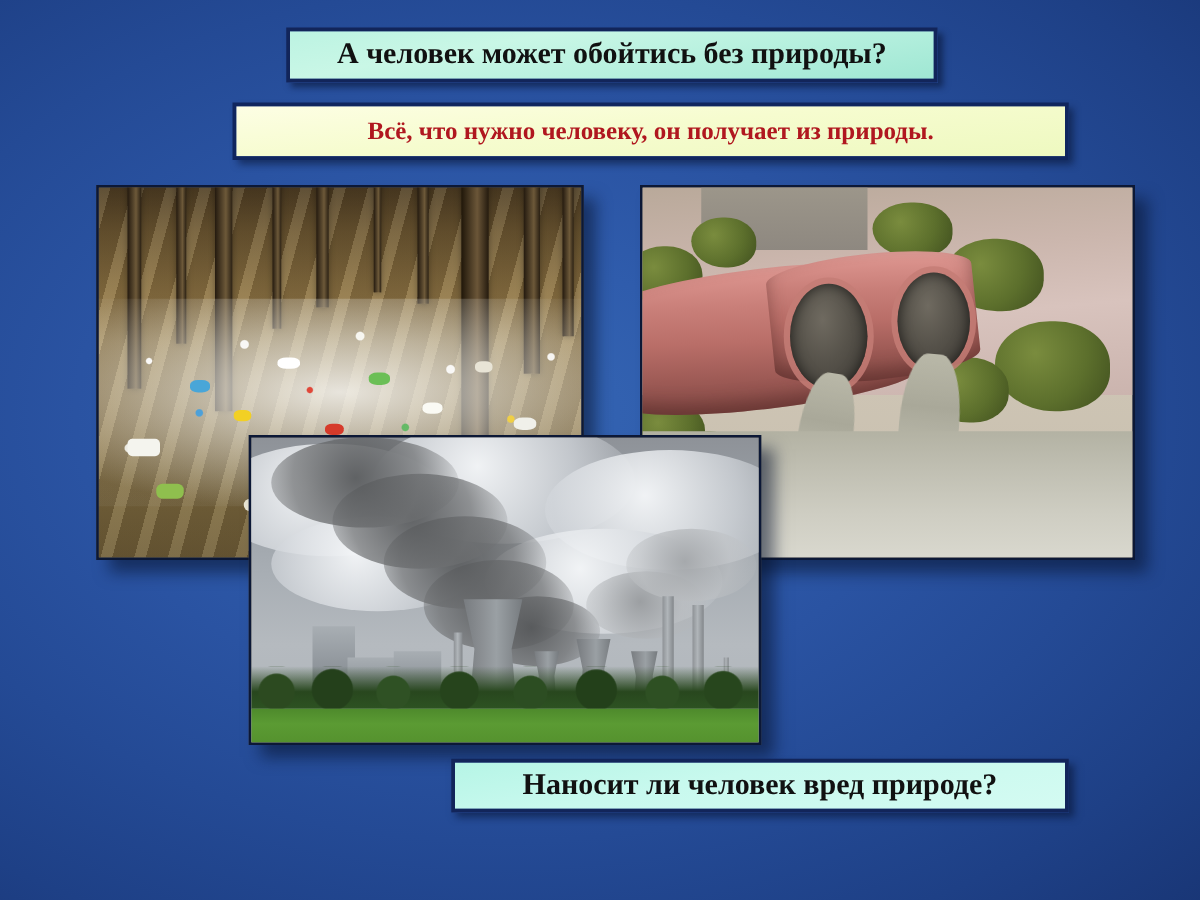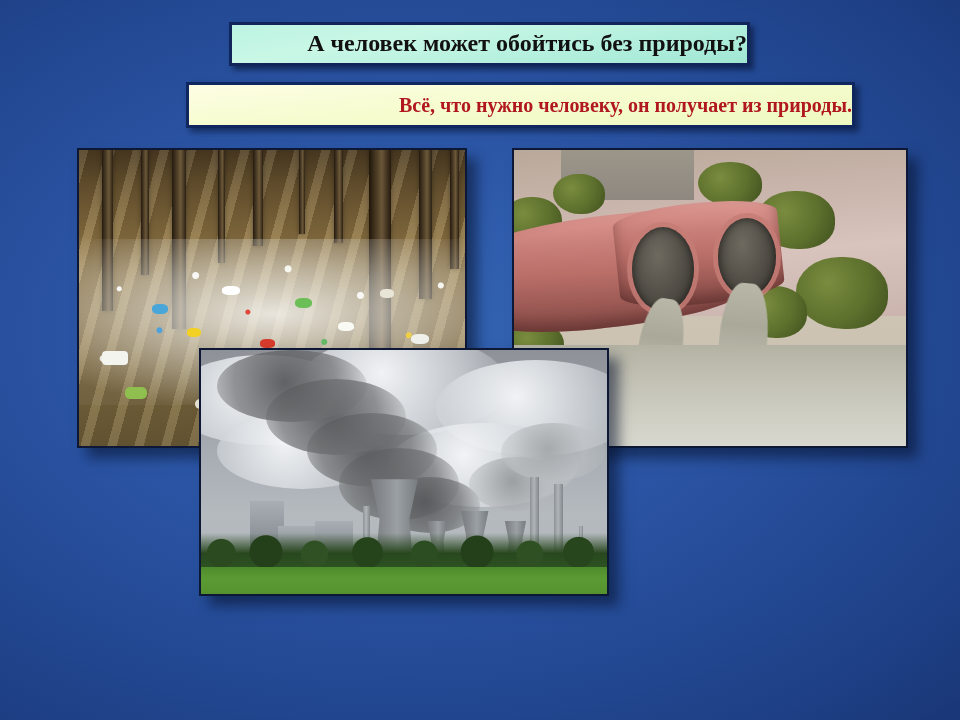--- a/index.html
+++ b/index.html
@@ -24,21 +24,21 @@
         #142c63 92%,
         #102455 100%);
   }
 
   
   .txtbox {
     position: absolute;
     box-sizing: border-box;
     display: flex;
     align-items: center;
-    justify-content: flex-end;
+    justify-content: center;
     text-align: center;
     line-height: 1.05;
     white-space: nowrap;
   }
   .txtbox .t { display: block; }
 
   #title-box {
     left: 229px; top: 22px; width: 521px; height: 44px;
     border: 3px solid #12255a;
     background: linear-gradient(170deg, #bcf3e2 0%, #c9f7e6 30%, #b1eedc 72%, #9fe7d3 100%);
@@ -317,14 +317,17 @@
   </div>
 
   <div class="txtbox" id="title-box">
     <span class="t">А человек может обойтись без природы?</span>
   </div>
 
   <div class="txtbox" id="subtitle-box">
     <span class="t">Всё, что нужно человеку, он получает из природы.</span>
   </div>
 
+  <div class="txtbox" id="bottom-box">
+    <span class="t">Наносит ли человек вред природе?</span>
+  </div>
 
 </div>
 
 </body></html>

